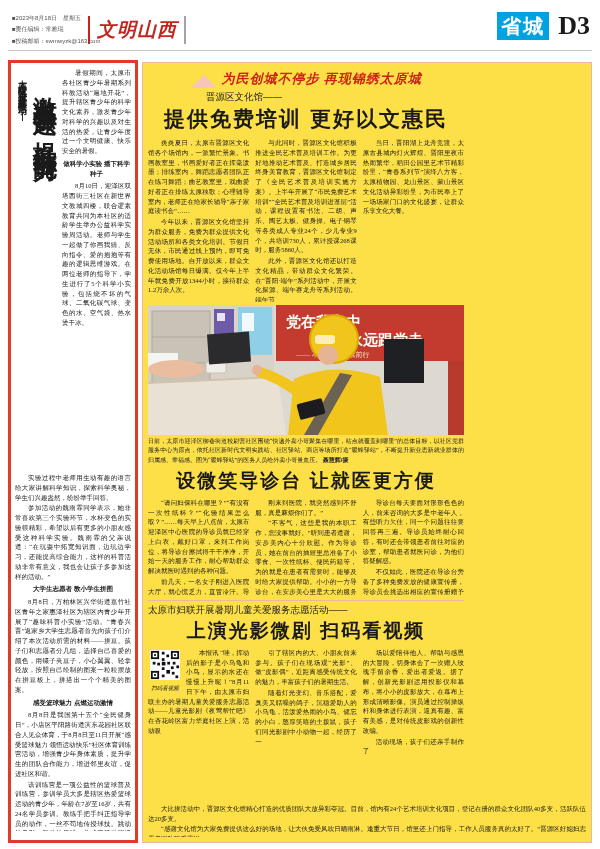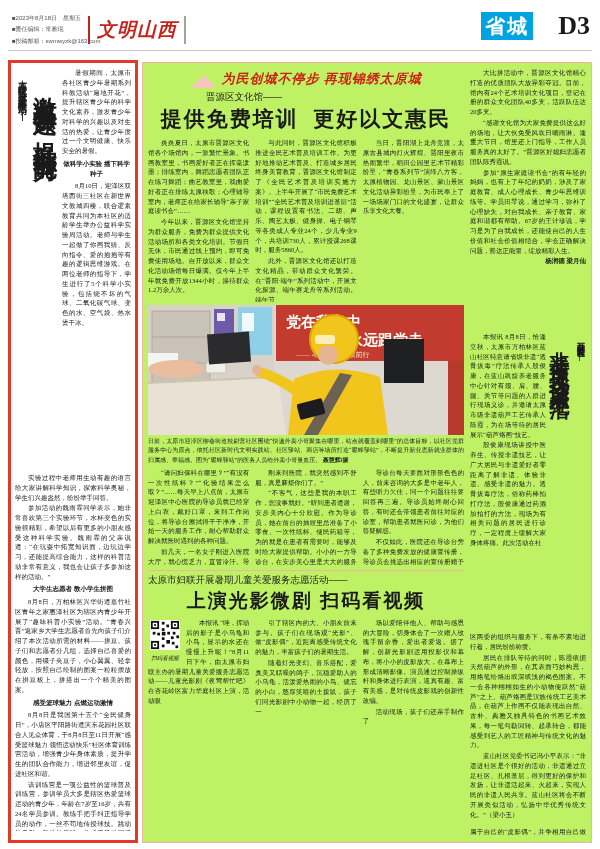--- a/index.html
+++ b/index.html
@@ -7,45 +7,45 @@
   body { font-family:"Liberation Serif", serif; background:#fff; color:#1a1a1a; }
   #page { position:relative; width:600px; height:849px; background:#fff; overflow:hidden; }
 
   p { text-indent:2em; text-align:justify; margin-bottom:1px; }
   .byline { text-align:right; font-weight:bold; text-indent:0; font-family:"Liberation Sans",sans-serif; }
   .subhead { text-align:center; font-weight:bold; text-indent:0; font-family:"Liberation Sans",sans-serif; margin:3px 0; }
 
   
   .mast-info { position:absolute; left:12px; top:13px; font-size:6px; line-height:1.9; color:#555; font-family:"Liberation Sans",sans-serif; }
   .mast-logo { position:absolute; left:88px; top:16px; font-size:19px; font-weight:bold; font-style:italic; color:#c4241e; border-left:2px solid #c4241e; border-right:2px solid #a3a3a3; padding:1px 7px; letter-spacing:1px; }
-  .mast-right { position:absolute; right:10px; top:11px; display:flex; align-items:center; gap:25px; }
+  .mast-right { position:absolute; right:10px; top:11px; display:flex; align-items:center; gap:9px; }
   .section-badge { background:#00a2e0; color:#fff; font-family:"Liberation Sans",sans-serif; font-weight:bold; font-size:20px; line-height:1; padding:4px 4px; letter-spacing:2px; }
   .page-no { font-size:26px; font-weight:bold; }
   .mast-rule { position:absolute; left:8px; right:8px; top:50px; border-top:1px solid #c9c9c9; }
 
   
   .left-box { position:absolute; left:8px; top:60px; width:130px; height:783px; border:3px solid #e23a28; padding:5px 4px; overflow:hidden; font-size:6.5px; line-height:1.5; background:#fff; }
   .lf-top { display:flex; height:400px; overflow:hidden; }
   .lf-kicker { writing-mode:vertical-rl; font-size:9px; font-weight:bold; letter-spacing:2px; font-family:"Liberation Sans",sans-serif; padding-top:5px; }
   .lf-headline { writing-mode:vertical-rl; font-size:24px; font-weight:900; font-family:"Liberation Sans",sans-serif; letter-spacing:3px; line-height:1.15; padding-top:10px; margin:0 3px; }
   .lf-introcol { flex:1; overflow:hidden; }
   .lf-rest { margin-top:5px; height:358px; overflow:hidden; }
 
   
-  .main-box { position:absolute; left:142px; top:62px; width:450px; height:781px; border:1px solid #f0b4a6; padding:5px; display:flex; gap:6px; overflow:hidden; background:#bef264; }
+  .main-box { position:absolute; left:142px; top:62px; width:450px; height:781px; border:1px solid #f0b4a6; padding:5px; display:flex; gap:6px; overflow:hidden; background:#fde047;flex-direction:column; }
   .center-col { width:316px; overflow:hidden; }
   .right-rail { flex:1; overflow:hidden; font-size:6.5px; line-height:1.5; }
 
   .banner { display:flex; align-items:flex-end; justify-content:center; gap:5px; height:20px; margin-bottom:2px; }
   .tri { width:26px; height:13px; background:#f6c6ba; clip-path:polygon(0 100%,100% 100%,55% 0); }
   .banner-text { color:#cf2015; font-weight:bold; font-style:italic; font-size:13px; letter-spacing:1px; }
 
   .kicker { font-size:9.5px; font-weight:normal; font-family:"Liberation Sans",sans-serif; margin:3px 0 1px; }
   .k-a { margin-left:58px; } .k-b { margin-left:38px; } .k-center { text-align:left; }
-  .headline-lg { font-size:21px; font-weight:900; text-align:center; font-family:Liberation Mono, monospace; letter-spacing:2px; margin:1px 0 5px; }
+  .headline-lg { font-size:21px; font-weight:900; text-align:center; font-family:Liberation Sans, sans-serif; letter-spacing:2px; margin:1px 0 5px; }
   .headline-md { font-size:19px; font-weight:900; text-align:center; font-family:"Liberation Sans",sans-serif; letter-spacing:2px; margin:1px 0 4px; }
 
   .cols { display:flex; gap:6px; font-size:6.5px; line-height:1.5; }
   .cols .col { flex:1; overflow:hidden; }
   .cols-a { height:164px; } .cols-b { height:98px; } .cols-c { height:150px; }
 
   .photo { margin:3px 0 2px; } .photo svg { display:block; }
   .caption { font-size:6px; line-height:1.55; color:#222; text-align:justify; margin-bottom:3px; }
   .caption .credit { font-weight:bold; font-family:"Liberation Sans",sans-serif; }
   .pink-rule { border:none; border-top:1px solid #f0b4a6; margin:4px 0 3px; }
@@ -159,20 +159,21 @@
           <g transform="rotate(-15 163 104)">
               <rect x="150" y="96" width="26" height="16" rx="2" fill="#1c1c20"></rect>
             </g>
         </svg>
       </figure>
       <figcaption class="caption">
         <span>日前，太原市迎泽区柳巷街道校尉营社区围绕“快递外卖小哥聚集在哪里，站点就覆盖到哪里”的总体目标，以社区党群服务中心为原点，依托社区新时代文明实践站、社区驿站、商店等场所打造“暖蜂驿站”，不断提升新业态新就业群体的归属感、幸福感。图为“暖蜂驿站”的医务人员给外卖小哥量血压。</span>
         <b class="credit">聂慧辉/摄</b>
       </figcaption>
 
+      <h2 class="headline-md">设微笑导诊台 让就医更方便</h2>
       <div class="cols cols-b">
         <div class="col">
           <p>“请问妇保科在哪里？”“有没有一次性纸杯？”“化验结果怎么取？”……每天早上八点前，太原市迎泽区中心医院的导诊员就已经穿上白衣，戴好口罩，来到工作岗位，将导诊台擦拭得干干净净，开始一天的服务工作，耐心帮助群众解决就医时遇到的各种问题。</p>
           <p>前几天，一名女子刚进入医院大厅，就心慌乏力，直冒冷汗。导诊员安步美看到她脸色苍白，便立刻上前询问，得知该女子患有低血糖，</p>
         </div>
         <div class="col">
           <p>刚来到医院，就突然感到不舒服，真是麻烦你们了。”</p>
           <p>“不客气，这些是我的本职工作，您没事就好。”听到患者道谢，安步美内心十分欣慰。作为导诊员，她在前台的抽屉里总准备了小零食、一次性纸杯、便民药箱等，为的就是在患者有需要时，能够及时给大家提供帮助。小小的一方导诊台，在安步美心里是大大的服务台。</p>
         </div>
         <div class="col">

